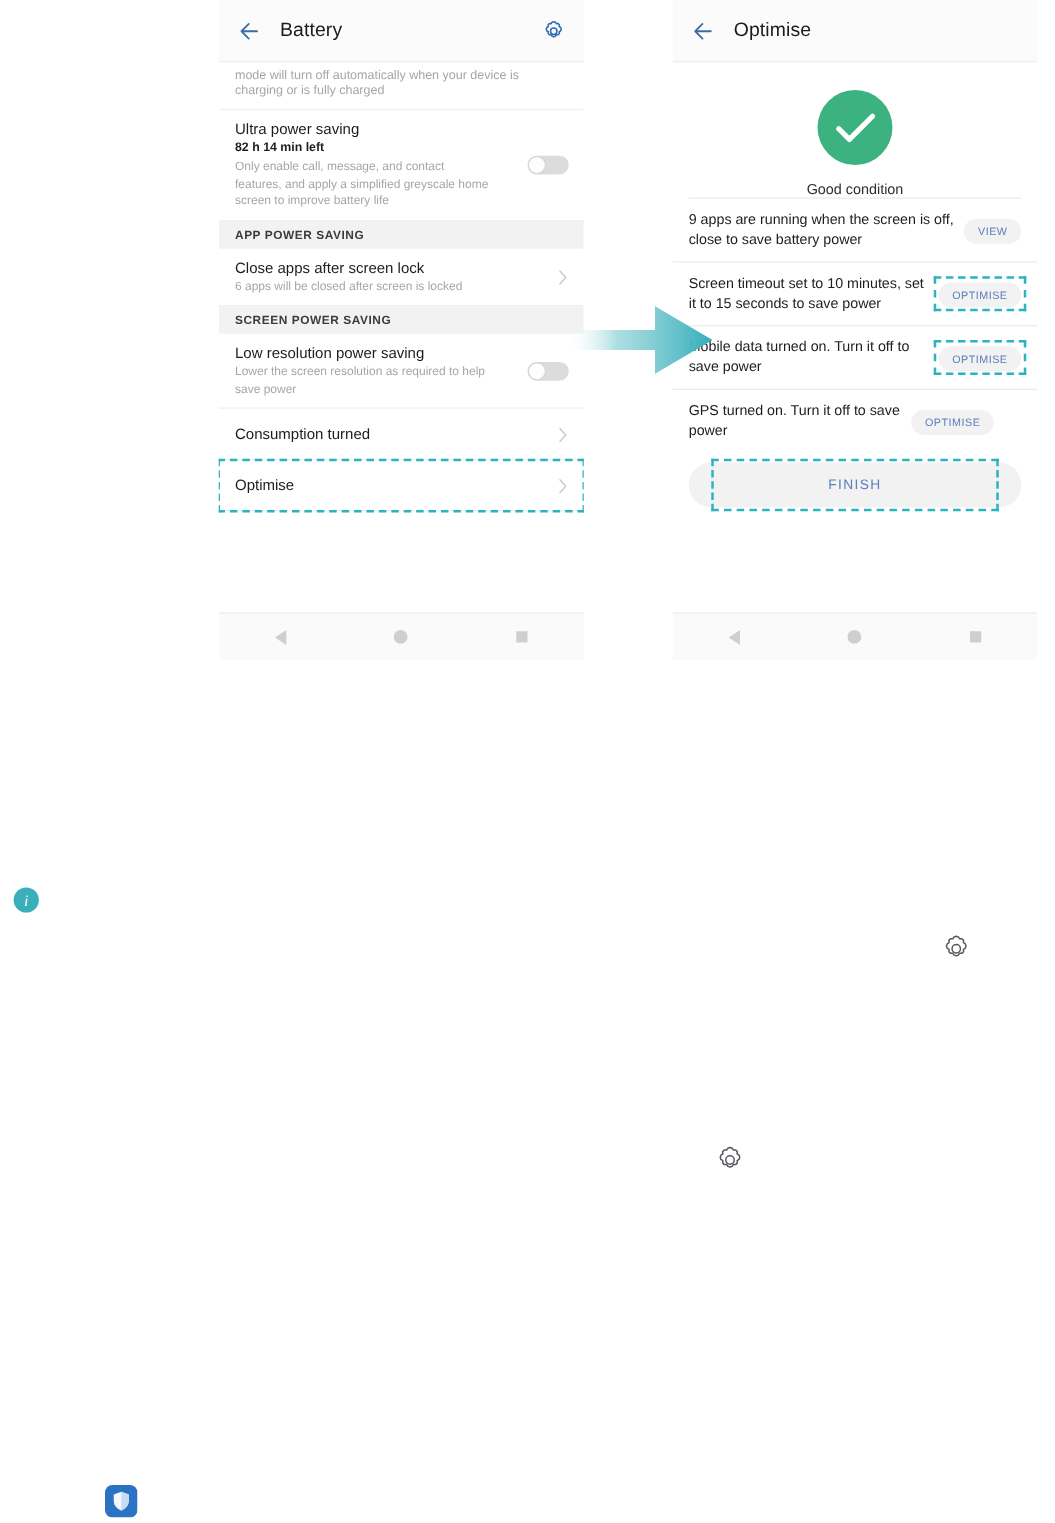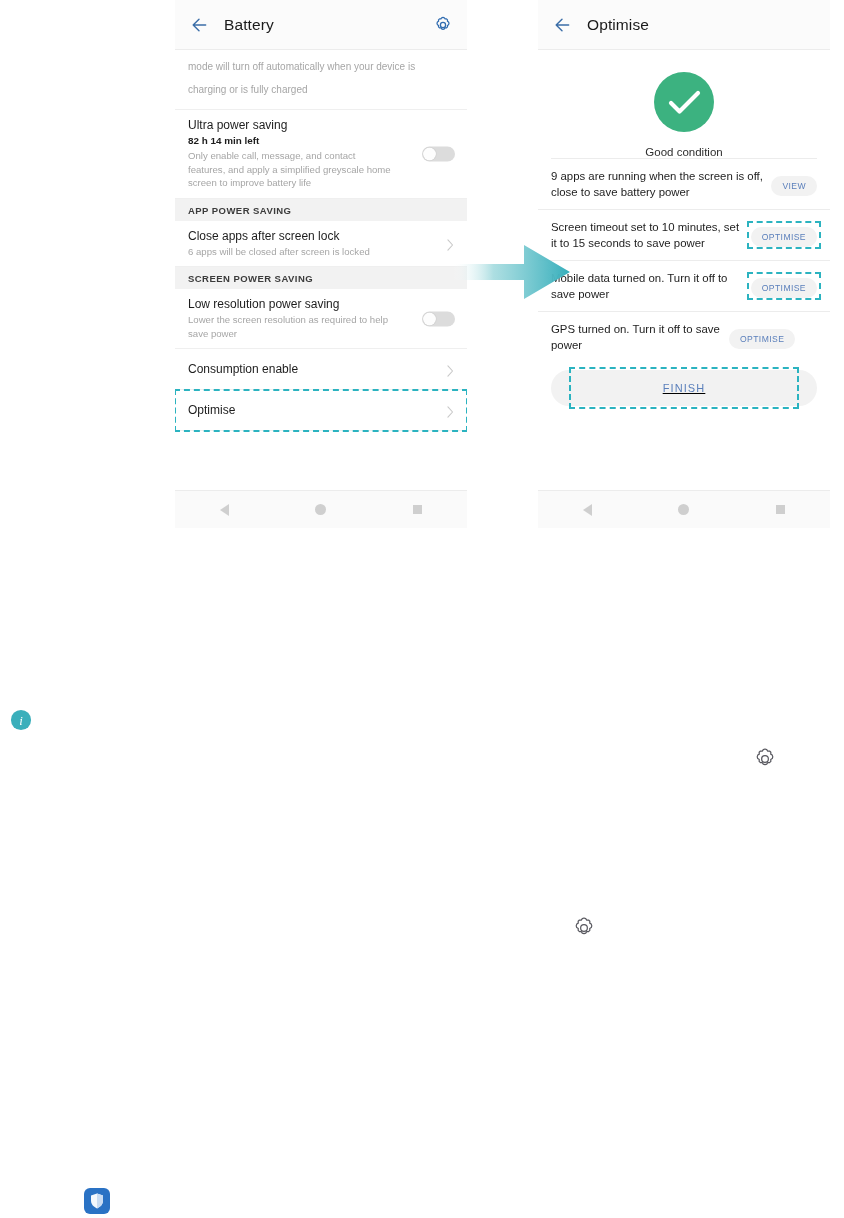--- a/index.html
+++ b/index.html
@@ -26,21 +26,21 @@
   .gear-hdr{position:absolute;right:14px;top:50%;transform:translateY(-50%);
     width:20px;height:20px;}
 
   
   .scroll{height:478px;position:relative;background:#fff;}
   .sec-hdr{
     background:#f2f2f2;color:#3b3b3b;font-size:9.5px;font-weight:bold;
     letter-spacing:.45px;padding:6px 13px 5px 13px;
   }
   .desc-top{
-    color:#a6a6a6;font-size:10px;line-height:23px;padding:5px 13px 8px 13px;
+    color:#a6a6a6;font-size:10px;line-height:12px;padding:5px 13px 8px 13px;
     border-bottom:1px solid #efefef;margin:0 0 0 0;
   }
   .item{position:relative;padding:7px 13px 8px 13px;border-bottom:1px solid #efefef;}
   .item-title{font-size:12px;color:#1d1d1d;line-height:16px;}
   .item-sub{font-size:9.6px;color:#a6a6a6;line-height:13.5px;margin-top:1px;}
   .item-strong{font-size:9.9px;color:#1d1d1d;font-weight:bold;line-height:14px;margin-top:1px;}
   .chev{position:absolute;right:13px;top:50%;transform:translateY(-50%);
      width:7px;height:12px;}
   .count{position:absolute;right:26px;top:50%;transform:translateY(-50%);
      font-size:10.5px;color:#9c9c9c;}
@@ -85,21 +85,21 @@
   .opt-text{flex:1;font-size:11.4px;color:#1d1d1d;line-height:16px;padding-right:8px;}
   .pill{
     flex:0 0 auto;background:#f2f2f2;border-radius:11px;color:#5a7fbb;
     font-size:8.6px;letter-spacing:.4px;padding:5px 11px;white-space:nowrap;
   }
   .pill-wrap{position:relative;display:inline-block;}
   .dash-box{
     position:absolute;left:-4px;top:-5px;right:-4px;bottom:-5px;
     border:2px dashed #2bb3c0;
   }
-  .finish-wrap{position:relative;margin:8px 13px 0 13px;text-decoration:underline;}
+  .finish-wrap{position:relative;margin:8px 13px 0 13px;}
   .finish{
     background:#f2f2f2;border-radius:19px;height:36px;display:flex;
     align-items:center;justify-content:center;color:#5a7fbb;font-size:11px;
     letter-spacing:1.1px;
   }
   .finish-dash{
     position:absolute;left:18px;right:18px;top:-3px;bottom:-3px;
     border:2px dashed #2bb3c0;
   }
 
@@ -160,21 +160,21 @@
     <div class="sec-hdr">SCREEN POWER SAVING</div>
 
     <div class="item">
       <div class="item-title">Low resolution power saving</div>
       <div class="item-sub" style="width:215px">Lower the screen resolution as required to help save power</div>
       <div class="toggle"></div>
     </div>
 
 
     <div class="item" style="padding-top:12px;padding-bottom:12px">
-      <div class="item-title">Consumption enable</div>
+      <div class="item-title">Consumption turned</div>
       <span class="chev">
         <svg viewBox="0 0 8 14" width="7" height="12">
             <path d="M1 1l5.4 6L1 13" fill="none" stroke="#c9c9c9" stroke-width="1.3" stroke-linecap="round" stroke-linejoin="round"></path>
           </svg>
       </span>
     </div>
 
     <div class="item dashed" style="padding-top:12px;padding-bottom:12px;border-bottom:1px solid #efefef">
       <div class="item-title">Optimise</div>
       <span class="chev">

